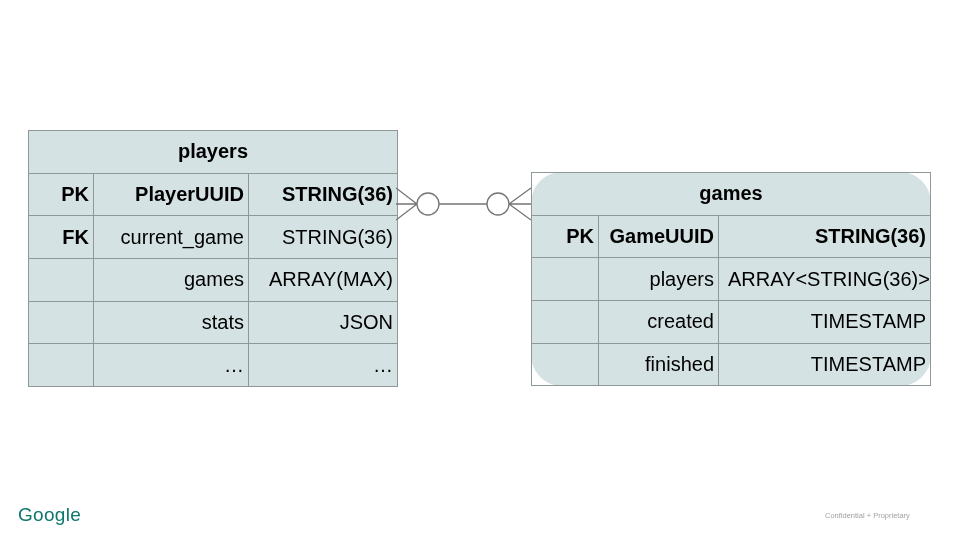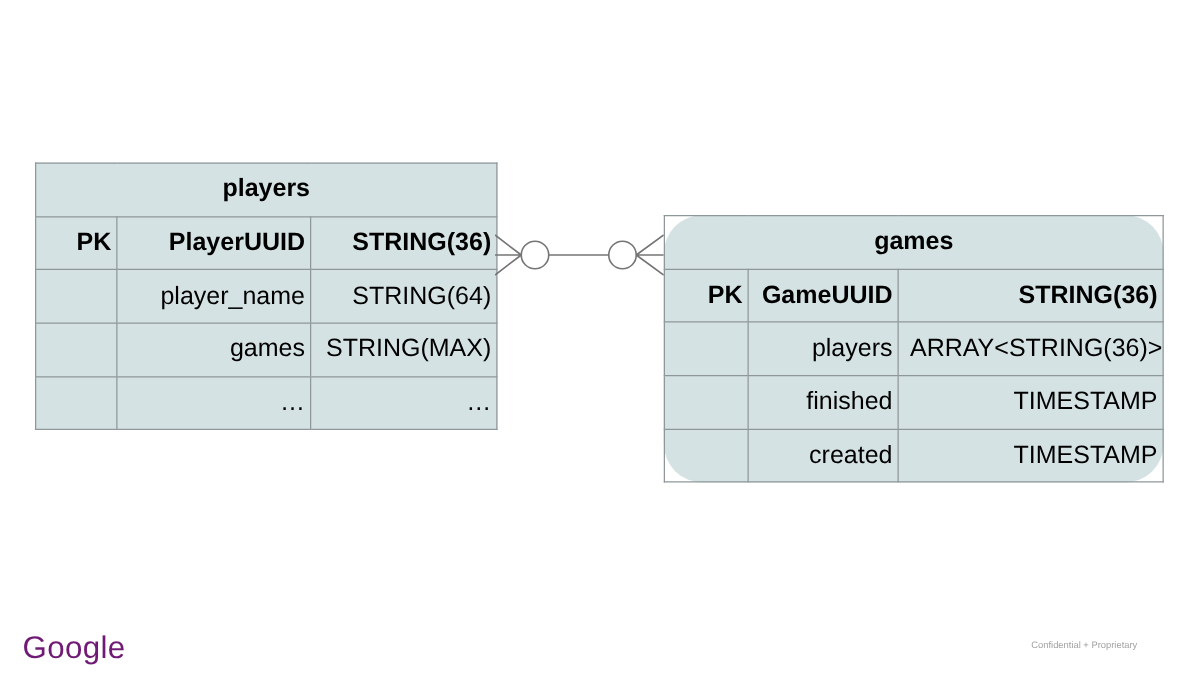--- a/index.html
+++ b/index.html
@@ -43,23 +43,23 @@
 
   .connector {
     position: absolute;
     left: 396px; top: 182px;
     width: 135px; height: 44px;
   }
 
   .google-logo {
     position: absolute;
     left: 18px; top: 504px;
-    font-size: 25px;
+    font-size: 19px;
     letter-spacing: 0.3px;
-    color: #701a75;
+    color: #0f766e;
   }
   .confidential {
     position: absolute;
     left: 825px; top: 511px;
     font-size: 7.5px;
     color: #a2a2a2;
   }
 </style>
 </head>
 <body>
@@ -75,28 +75,33 @@
     <tbody>
       <tr>
         <th colspan="3">players</th>
       </tr>
       <tr class="bold-row">
         <td>PK</td>
         <td>PlayerUUID</td>
         <td>STRING(36)</td>
       </tr>
       <tr>
-        <td></td>
-        <td>player_name</td>
-        <td>STRING(64)</td>
+        <td class="key-bold">FK</td>
+        <td>current_game</td>
+        <td>STRING(36)</td>
       </tr>
       <tr>
         <td></td>
         <td>games</td>
-        <td>STRING(MAX)</td>
+        <td>ARRAY(MAX)</td>
+      </tr>
+      <tr>
+        <td></td>
+        <td>stats</td>
+        <td>JSON</td>
       </tr>
       <tr>
         <td></td>
         <td>…</td>
         <td>…</td>
       </tr>
     </tbody>
   </table>
 
   <table class="etable" style="left:531px; top:144px; width:399px;border-radius:31px;">
@@ -114,26 +119,26 @@
         <td>GameUUID</td>
         <td>STRING(36)</td>
       </tr>
       <tr>
         <td></td>
         <td>players</td>
         <td>ARRAY&lt;STRING(36)&gt;</td>
       </tr>
       <tr>
         <td></td>
-        <td>finished</td>
+        <td>created</td>
         <td>TIMESTAMP</td>
       </tr>
       <tr>
         <td></td>
-        <td>created</td>
+        <td>finished</td>
         <td>TIMESTAMP</td>
       </tr>
     </tbody>
   </table>
 
   <svg class="connector" viewBox="0 0 135 44">
     <g stroke="#757575" stroke-width="1.3" fill="none">
       <path d="M0 6 L21 22 M0 22 L21 22 M0 38 L21 22"></path>
       <circle cx="32" cy="22" r="11" fill="#ffffff"></circle>
       <line x1="43" y1="22" x2="91" y2="22"></line>

